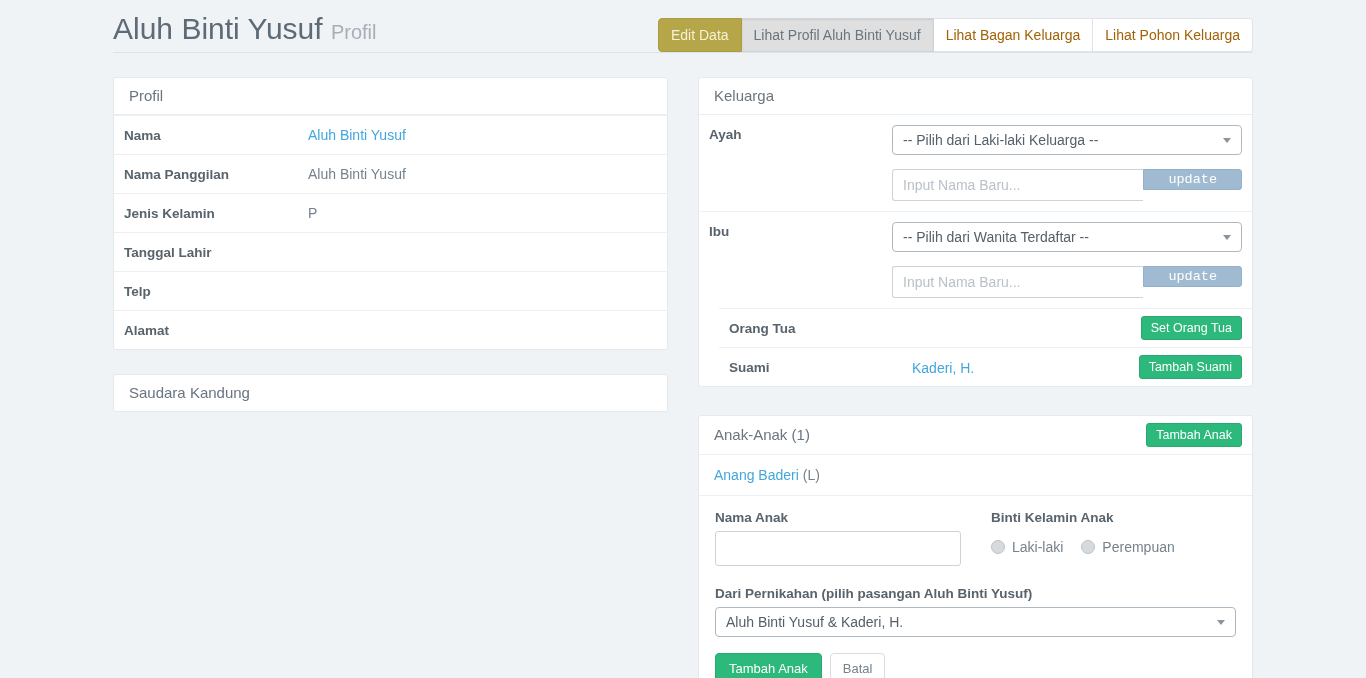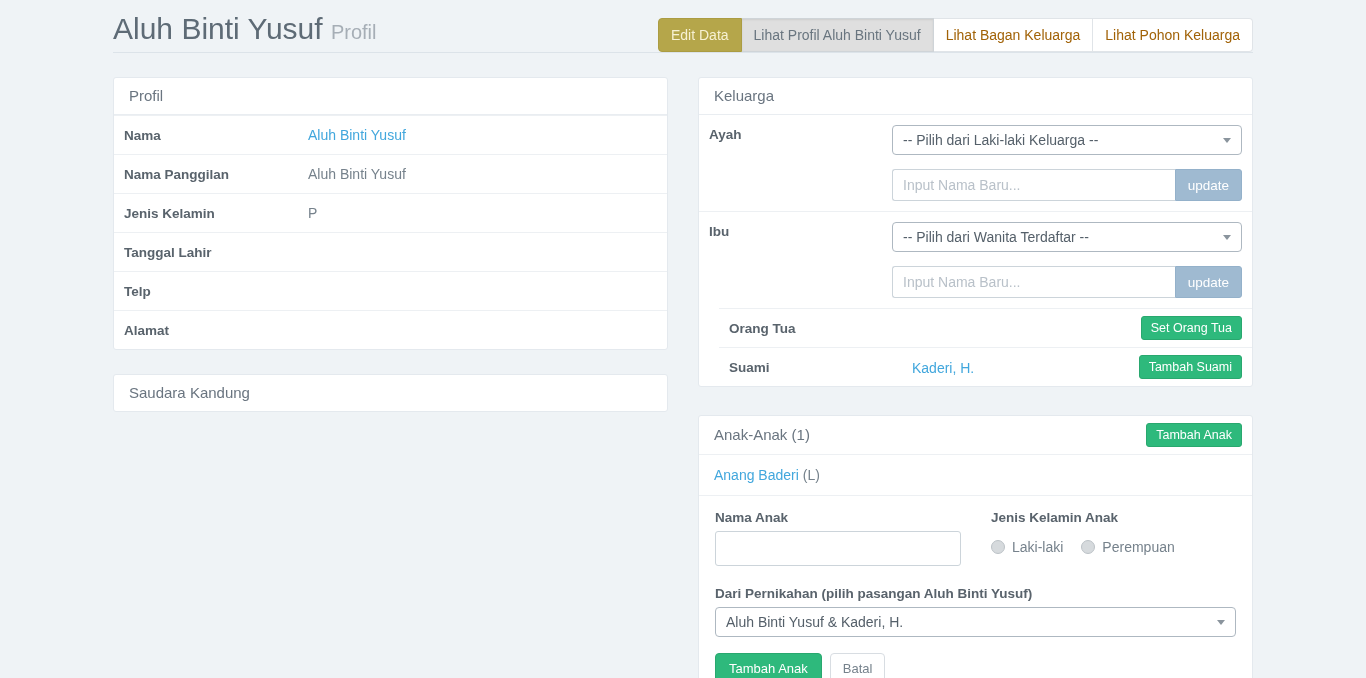--- a/index.html
+++ b/index.html
@@ -75,23 +75,23 @@
     border-top:5px solid #8a949d; margin-left:8px; flex:0 0 auto;
   }
   .input-group { display:flex; margin-top:14px; }
   .input-group input {
     flex:1; height:32px; border:1px solid #ccd4da; border-right:none;
     border-radius:3px 0 0 3px; padding:0 10px; font-size:14px; color:#55606a;
     font-family:"Liberation Sans", sans-serif; outline:none;
   }
   .input-group input::placeholder { color:#b9c1c9; }
   .btn-update {
-    height:32px; padding:0 12px; background:#9fbad1; color:#fff;
+    height:21px; padding:0 24px; background:#9fbad1; color:#fff;
     border:1px solid #94b1ca; border-radius:0 3px 3px 0; font-size:13.5px;
-    font-family:Liberation Sans, sans-serif; cursor:pointer;
+    font-family:Liberation Mono, monospace; cursor:pointer;
   }
   .btn-green-sm {
     background:#2eb97c; color:#fff; border:1px solid #29a86f; border-radius:3px;
     padding:4px 9px; font-size:12.5px; cursor:pointer;
     font-family:"Liberation Sans", sans-serif; white-space:nowrap;
   }
 
   
   .child-row { border-top:1px solid #edf0f3; padding:12px 15px; }
   .child-row .suffix { color:#76828c; }
@@ -239,21 +239,21 @@
           <span class="suffix"> <span>(L)</span></span>
         </div>
 
         <div class="anak-form">
           <div class="form-grid">
             <div class="fg-col1">
               <span class="form-label">Nama Anak</span>
               <input type="text" class="text-input" style="">
             </div>
             <div>
-              <span class="form-label">Jenis Kelamin Anak</span>
+              <span class="form-label">Binti Kelamin Anak</span>
               <div class="radio-row">
                 <label class="radio-opt">
                   <span class="radio-dot"></span>
                   <span>Laki-laki</span>
                 </label>
                 <label class="radio-opt">
                   <span class="radio-dot"></span>
                   <span>Perempuan</span>
                 </label>
               </div>

